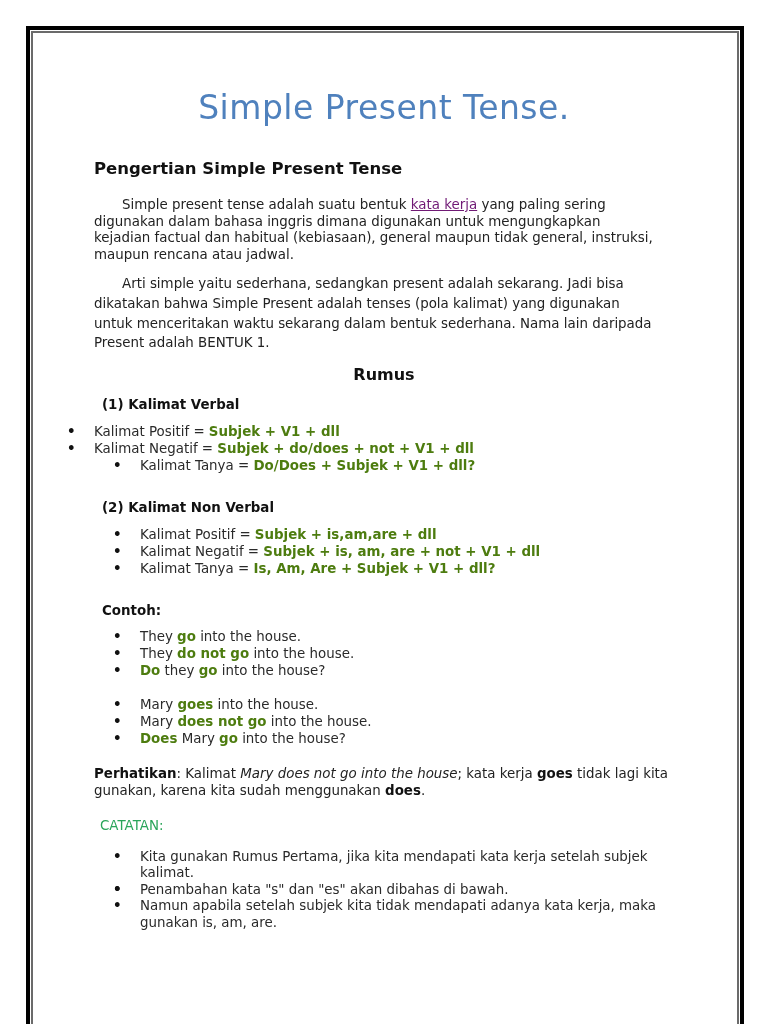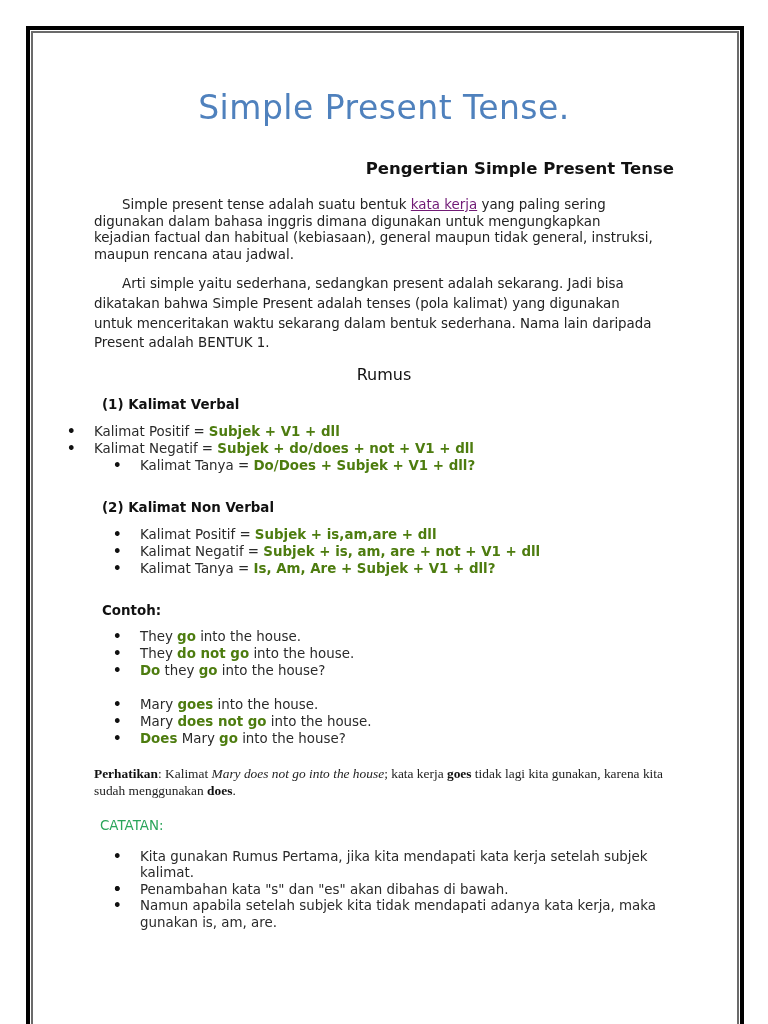--- a/index.html
+++ b/index.html
@@ -25,48 +25,48 @@
   .page {
     position: absolute; left: 94px; top: 0; width: 560px;
     font-size: 13.4px; line-height: 16.5px;
   }
   .title {
     position: absolute; left: 0; top: 100px; width: 580px; text-align: center;
     color: #4f81bd; font-weight: normal; font-size: 33px; letter-spacing: 0.5px;
     margin: 0;
   }
   .subtitle {
-    position: absolute; left: 0; top: 161px; width: 580px; text-align: right;
+    position: absolute; left: 0; top: 161px; width: 580px; text-align: left;
     font-weight: bold; font-size: 16.5px; margin: 0; color: #111;
   }
   .para { position: absolute; left: 0; width: 560px; margin: 0; color: #222; }
   .para .indent { display: inline-block; width: 28px; }
   .p1 { top: 197px; line-height: 16.6px; }
   .p2 { top: 274px; line-height: 19.8px; }
   .rumus {
     position: absolute; left: 0; top: 367px; width: 580px; text-align: center;
-    font-weight: normal; font-size: 16px; margin: 0; color: #111;
+    font-weight: bold; font-size: 16px; margin: 0; color: #111;
   }
   .h-sub { position: absolute; left: 0; font-weight: bold; margin: 8px; color: #111; }
   .h1 { top: 389px; }
   .h2 { top: 492px; }
   .h3 { top: 595px; }
   ul.b { list-style: none; margin: 0; padding: 0; position: absolute; }
   ul.b li { position: relative; height: 17px; white-space: nowrap; color: #2a2a2a; }
   ul.b li .dot {
     position: absolute; left: -27px; top: 0; font-weight: bold; color: #111;
   }
   ul.b li b { color: #4d7c0f; }
   .lv1 { left: 0; top: 424px; }
   .lv1 li.nested { padding-left: 46px; }
   .lv1 li.nested .dot { left: 19px; }
   .lv2 { left: 46px; top: 527px; }
   .lv3 { left: 46px; top: 629px; }
   .lv4 { left: 46px; top: 697px; }
-  .perhatikan { position: absolute; left: 0; top: 765px; width: 575px; margin: 0; line-height: 17px; color: #222; font-family: Liberation Serif, serif; }
+  .perhatikan { position: absolute; left: 0; top: 765px; width: 575px; margin: 0; line-height: 17px; color: #222; }
   .perhatikan b { color: #111; }
   .catatan { position: absolute; left: 0; top: 812px; color: #2aa55a; margin: 6px; font-size: 13.4px; }
   .notes { position: absolute; left: 46px; top: 849px; width: 530px; list-style: none; margin: 0; padding: 0; }
   .notes li { position: relative; line-height: 16.4px; color: #2a2a2a; margin-bottom: 0; }
   .notes li .dot { position: absolute; left: -27px; top: 0; font-weight: bold; color: #111; }
   a.link { color: #701a75; text-decoration: underline; }
 </style>
 </head>
 <body>
 

